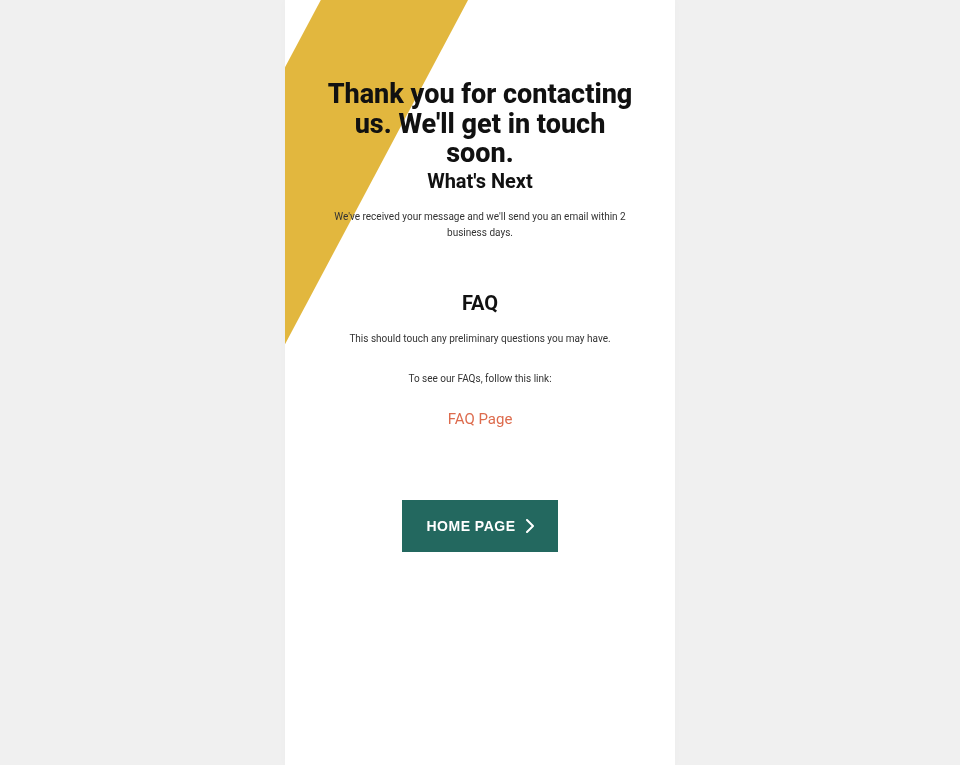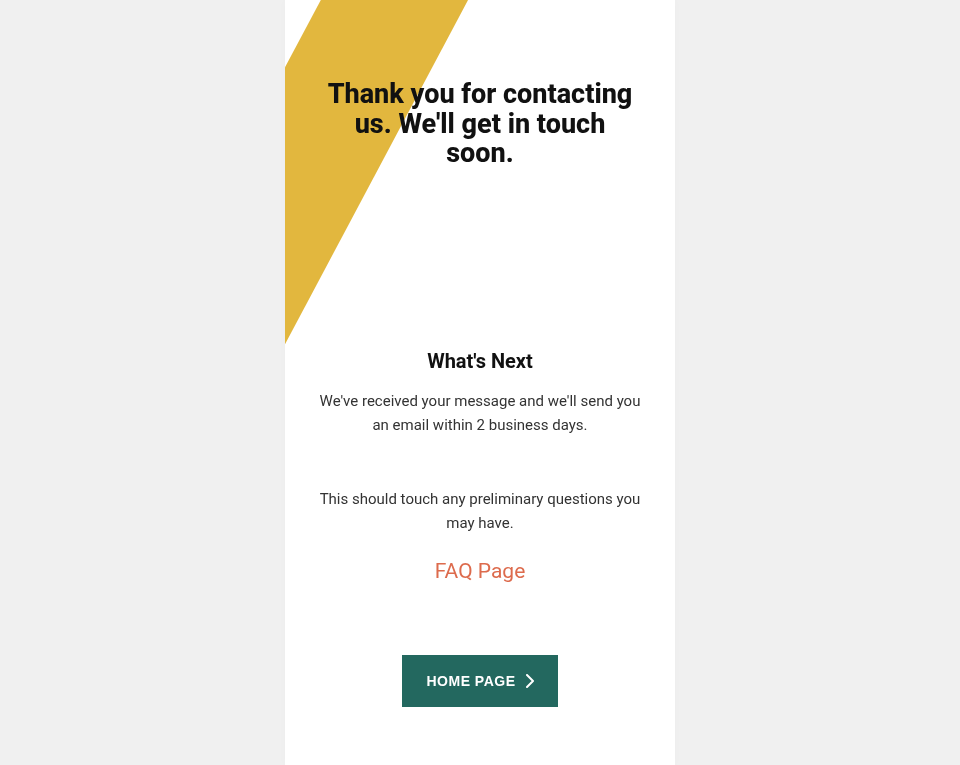--- a/index.html
+++ b/index.html
@@ -45,33 +45,32 @@
       padding: 0 30px;
       text-align: center;
     }
 
     .headline {
       font-size: 27px;
       font-weight: 800;
       line-height: 1.1;
       color: #111;
       margin-top: 80px;
-      margin-bottom: 180px;
       padding: 0 10px;
     }
 
     .section-title {
       font-size: 20px;
       font-weight: 700;
       color: #111;
       margin-bottom: 16px;
     }
 
     .body-text {
-      font-size: 15px;
+      font-size: 10px;
       font-weight: 400;
       color: #333;
       line-height: 1.6;
       margin-bottom: 0;
     }
 
     .whats-next-wrap {
       margin-bottom: 50px;
     }
 
@@ -83,21 +82,21 @@
       margin-bottom: 24px;
     }
 
     .faq-lead {
       margin-bottom: 22px;
     }
 
     .faq-link {
       color: #dd6b4d;
       text-decoration: none;
-      font-size: 21px;
+      font-size: 15px;
       display: inline-block;
       margin-bottom: 40px;
       cursor: pointer;
     }
 
     .home-button {
       display: inline-flex;
       align-items: center;
       justify-content: center;
       background-color: #23685f;
@@ -132,21 +131,23 @@
   <div class="content">
 
     <h1 class="headline">Thank you for contacting us. We'll get in touch soon.</h1>
 
     <div class="whats-next-wrap">
       <div class="section-title">What's Next</div>
       <div class="body-text">We've received your message and we'll send you an email within 2 business days.</div>
     </div>
 
     <div class="faq-wrap">
+      <div class="section-title">FAQ</div>
       <div class="body-text faq-body-1">This should touch any preliminary questions you may have.</div>
+      <div class="body-text faq-lead">To see our FAQs, follow this link:</div>
       <a class="faq-link">FAQ Page</a>
     </div>
 
     <button class="home-button">
       <span>HOME PAGE</span>
       <span class="chevron-right-icon">
         <svg viewBox="0 0 8 14" fill="none" xmlns="http://www.w3.org/2000/svg">
           <path d="M1 1 L7 7 L1 13" stroke="#ffffff" stroke-width="2" stroke-linecap="round" stroke-linejoin="round"></path>
         </svg>
       </span>

